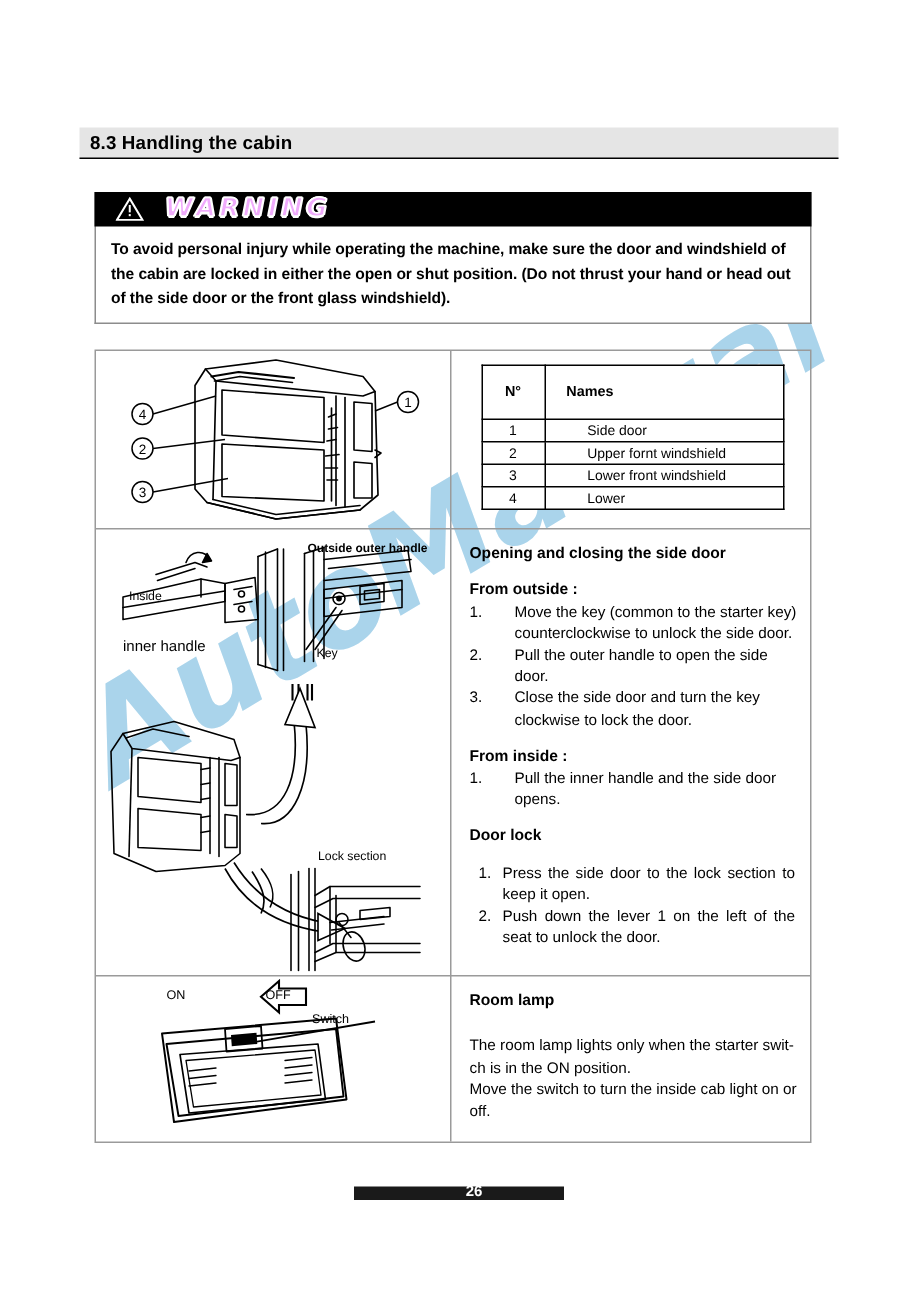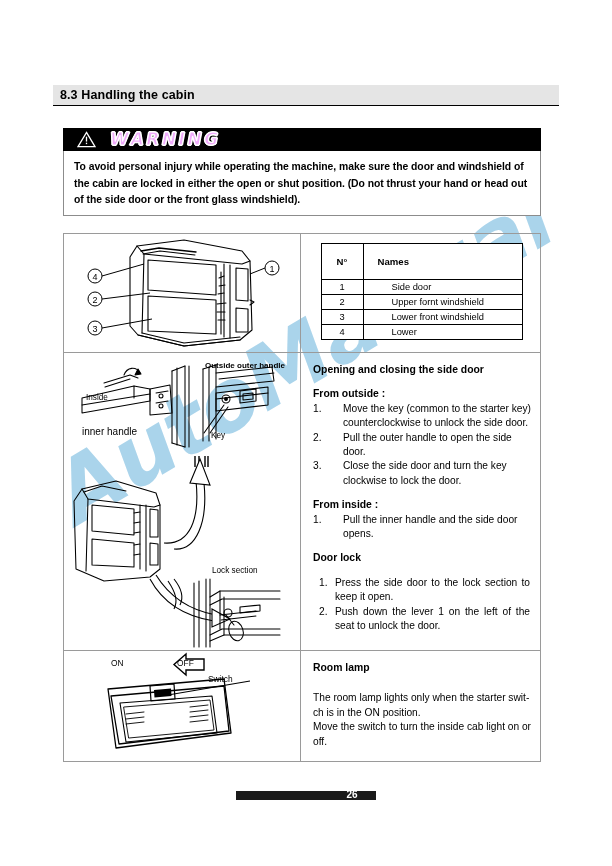--- a/index.html
+++ b/index.html
@@ -236,21 +236,20 @@
     position: absolute;
     left: 236px;
     top: 785px;
     width: 160px;
     text-align: center;
     font-size: 10px;
     font-weight: bold;
     color: #ffffff;
     z-index: 11;
     line-height: 19px;
-    margin-left: 36px;
   }
 
   svg { display: block; }
 </style>
 </head>
 <body>
 
 <div class="page">
 
   <div class="section-heading">

